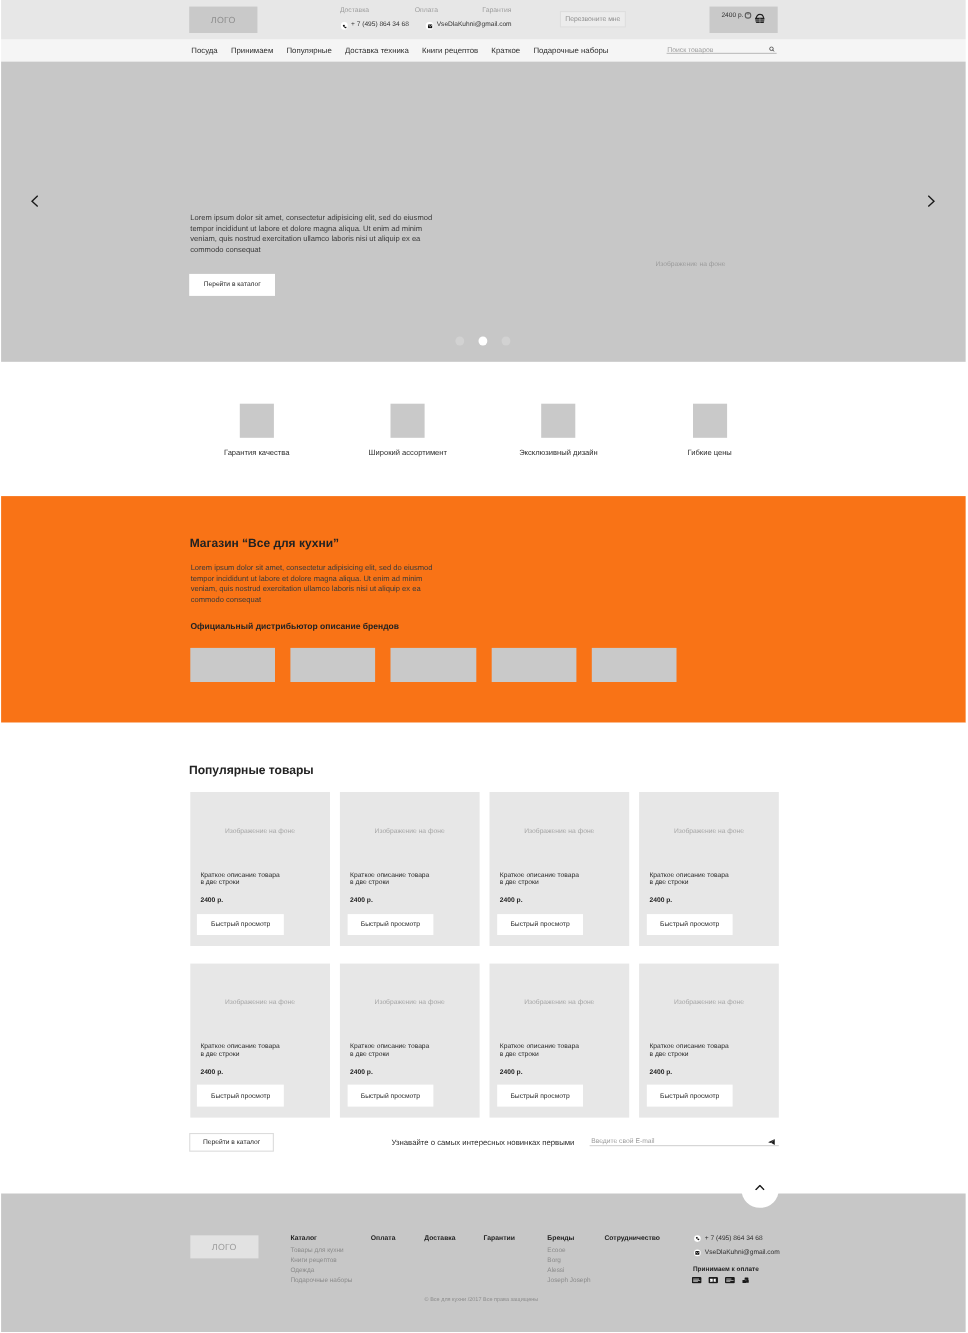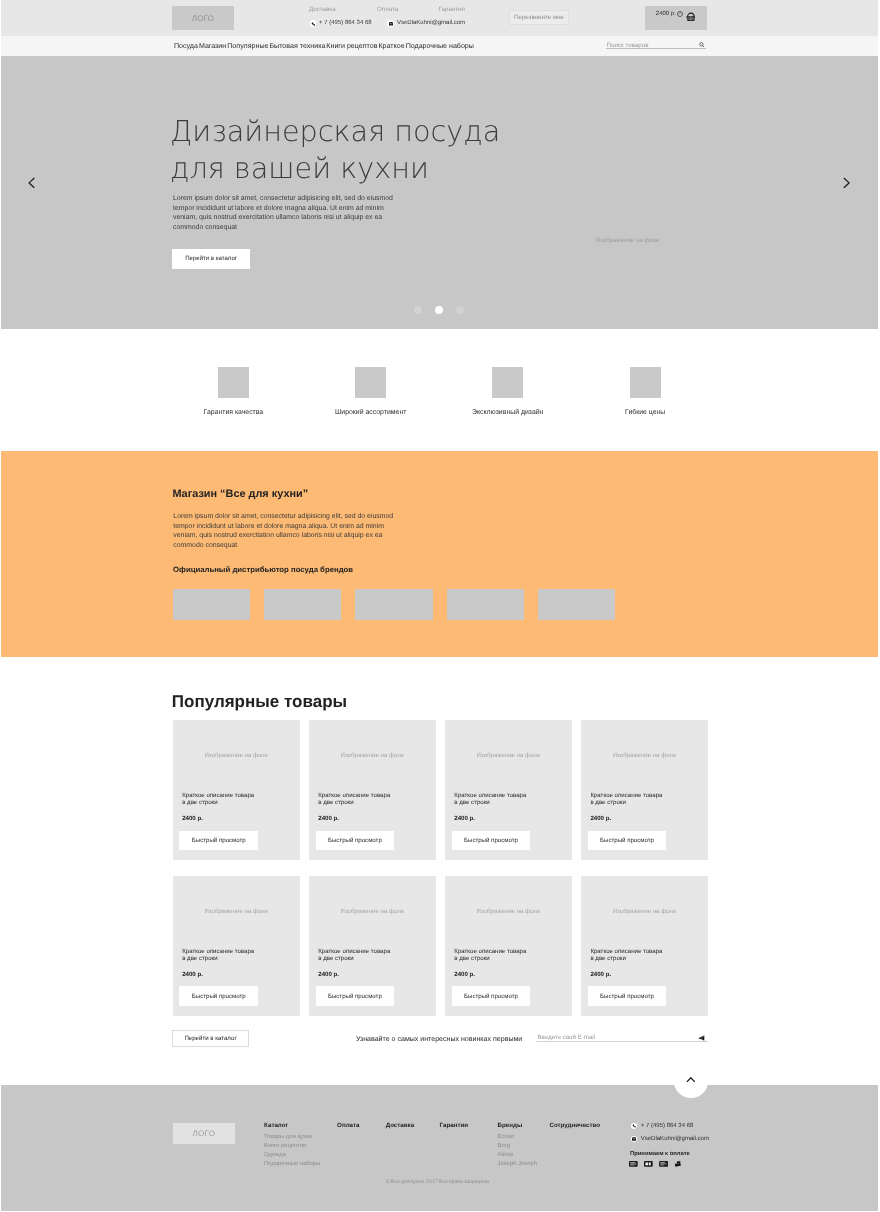--- a/index.html
+++ b/index.html
@@ -34,21 +34,21 @@
   .cart{position:absolute;left:644.5px;top:6px;width:62px;height:24px;background:#c9c9c9;}
   .cart-price{position:absolute;left:11.3px;top:5.3px;font-size:6px;color:#2f2f2f;}
   .cart-badge{position:absolute;left:32.2px;top:4.8px;width:6.6px;height:6.6px;
               border-radius:50%;border:1.05px solid #5e5e5e;display:flex;
               align-items:center;justify-content:center;font-size:3.6px;
               line-height:3.6px;color:#5e5e5e;}
   .cart-basket{position:absolute;left:41.2px;top:6.3px;width:9.7px;height:10px;display:block;}
 
   
   .navbar{height:20px;background:#f5f5f5;position:relative;}
-  .nav{position:absolute;left:173.9px;top:6.2px;height:9px;display:flex;align-items:center;gap:1px;}
+  .nav{position:absolute;left:173.9px;top:6.2px;height:9px;display:flex;align-items:center;gap:12px;}
   .nav a{font-size:7.1px;color:#2c2c2c;text-decoration:none;white-space:nowrap;line-height:9px;}
   .search{position:absolute;left:605.6px;top:4.5px;width:100.2px;height:8.3px;
           border-bottom:1px solid #bdbdbd;}
   .search .sq{position:absolute;left:1px;top:1.1px;font-size:6.2px;color:#9c9c9c;line-height:7px;}
   .search .sicon{position:absolute;left:93.2px;top:1.3px;width:5.6px;height:5.6px;}
 
   
   .hero{height:273px;background:#c7c7c7;position:relative;overflow:hidden;}
   .hero-title{position:absolute;left:170px;top:56.8px;font-size:28.7px;line-height:37.2px;
               font-weight:300;color:#3d3d3d;
@@ -66,33 +66,33 @@
   .dot{width:7.8px;height:7.8px;border-radius:50%;background:#d2d2d2;}
   .dot.on{background:#fff;}
 
   
   .features{background:#fff;height:122px;position:relative;}
   .feat{position:absolute;top:37.6px;width:120px;text-align:center;}
   .feat .sq{width:31.2px;height:31.4px;background:#c9c9c9;margin:0 auto;}
   .feat .cap{margin-top:11.5px;font-size:6.9px;line-height:8px;color:#2c2c2c;}
 
   
-  .about{background:#fdba74;height:206px;position:relative;}
+  .about{background:#f97316;height:206px;position:relative;}
   .about h2{position:absolute;left:172.4px;top:37.2px;margin:0;font-size:10.9px;line-height:13px;
             font-weight:bold;color:#222;white-space:nowrap;}
   .about p{position:absolute;left:173.3px;top:60.8px;margin:0;width:224px;font-size:6.9px;
            line-height:9.73px;color:#3a3a3a;}
   .about .dist{position:absolute;left:173.1px;top:113.7px;font-size:7.75px;line-height:9px;
                font-weight:bold;color:#222;white-space:nowrap;}
   .brands{position:absolute;left:172.5px;top:137.8px;display:flex;gap:14px;}
   .brands .b{width:77.4px;height:31.1px;background:#c9c9c9;}
 
   
   .products{background:#fff;position:relative;height:428px;}
-  .products h2{position:absolute;left:171.8px;top:37.6px;margin:0;font-size:17px;line-height:13px;
+  .products h2{position:absolute;left:171.8px;top:37.6px;margin:0;font-size:11px;line-height:13px;
                font-weight:bold;color:#222;white-space:nowrap;}
   .grid{position:absolute;left:172.6px;top:62.9px;display:flex;flex-wrap:wrap;
         column-gap:8.7px;row-gap:15.8px;width:545px;}
   .card{width:127.4px;height:140px;background:#e7e7e7;position:relative;}
   .card .imgtxt{position:absolute;top:31.9px;left:0;right:0;text-align:center;
                 font-size:6.1px;line-height:7px;color:#a6a6a6;}
   .card .desc{position:absolute;left:9.6px;top:72.3px;font-size:6.1px;line-height:7.3px;color:#2b2b2b;}
   .card .price{position:absolute;left:9.6px;top:95.6px;font-size:6.1px;line-height:7px;
                font-weight:bold;color:#222;}
   .card .qv{position:absolute;left:6.9px;top:110.8px;width:78.6px;height:19.3px;background:#fff;
@@ -179,41 +179,37 @@
         <path d="M.8 10.1h22.4l-2 10a1.9 1.9 0 0 1-1.9 1.5H4.7a1.9 1.9 0 0 1-1.9-1.5L.8 10.1z" fill="#1f1f1f"></path>
         <path d="M2 14.4h20M2.9 17.6h18.2" stroke="#fff" stroke-width=".95"></path>
         <path d="M12 10.6v11" stroke="#fff" stroke-width=".85"></path>
       </svg>
     </div>
   </div>
 
   <div class="navbar">
     <div class="nav">
         <a href="#">Посуда</a>
-        <a href="#">Магазин</a>
+        <a href="#">Принимаем</a>
         <a href="#">Популярные</a>
-        <a href="#">Бытовая техника</a>
+        <a href="#">Доставка техника</a>
         <a href="#">Книги рецептов</a>
         <a href="#">Краткое</a>
         <a href="#">Подарочные наборы</a>
       </div>
     <div class="search">
       <span class="sq">Поиск товаров</span>
       <svg class="sicon" viewBox="0 0 24 24">
         <circle cx="10" cy="10" r="7" stroke="#1f1f1f" stroke-width="2.6" fill="none"></circle>
         <path d="M15.2 15.2 22 22" stroke="#1f1f1f" stroke-width="3" stroke-linecap="round"></path>
       </svg>
     </div>
   </div>
 
   <div class="hero">
-    <div class="hero-title">
-      <div>Дизайнерская посуда</div>
-      <div>для вашей кухни</div>
-    </div>
     <div class="hero-p">Lorem ipsum dolor sit amet, consectetur adipisicing elit, sed do eiusmod tempor incididunt ut labore et dolore magna aliqua. Ut enim ad minim veniam, quis nostrud exercitation ullamco laboris nisi ut aliquip ex ea commodo consequat</div>
     <div class="hero-btn">Перейти в каталог</div>
     <div class="hero-bgtext">Изображение на фоне</div>
     <svg class="arrow l" viewBox="0 0 7.2 11.8">
       <path d="M6.3 1 1.1 5.9l5.2 4.9" stroke="#1a1a1a" stroke-width="1.25" fill="none" stroke-linecap="butt" stroke-linejoin="miter"></path>
     </svg>
     <svg class="arrow r" viewBox="0 0 7.2 11.8">
       <path d="M.9 1 6.1 5.9.9 10.8" stroke="#1a1a1a" stroke-width="1.25" fill="none" stroke-linecap="butt" stroke-linejoin="miter"></path>
     </svg>
     <div class="dots">
@@ -238,21 +234,21 @@
       </div>
       <div class="feat" style="left: 585.2px;">
         <div class="sq"></div>
         <div class="cap">Гибкие цены</div>
       </div>
     </div>
 
   <div class="about">
     <h2>Магазин “Все для кухни”</h2>
     <p>Lorem ipsum dolor sit amet, consectetur adipisicing elit, sed do eiusmod tempor incididunt ut labore et dolore magna aliqua. Ut enim ad minim veniam, quis nostrud exercitation ullamco laboris nisi ut aliquip ex ea commodo consequat</p>
-    <div class="dist">Официальный дистрибьютор посуда брендов</div>
+    <div class="dist">Официальный дистрибьютор описание брендов</div>
     <div class="brands">
         <div class="b"></div>
         <div class="b"></div>
         <div class="b"></div>
         <div class="b"></div>
         <div class="b"></div>
       </div>
   </div>
 
   <div class="products">

